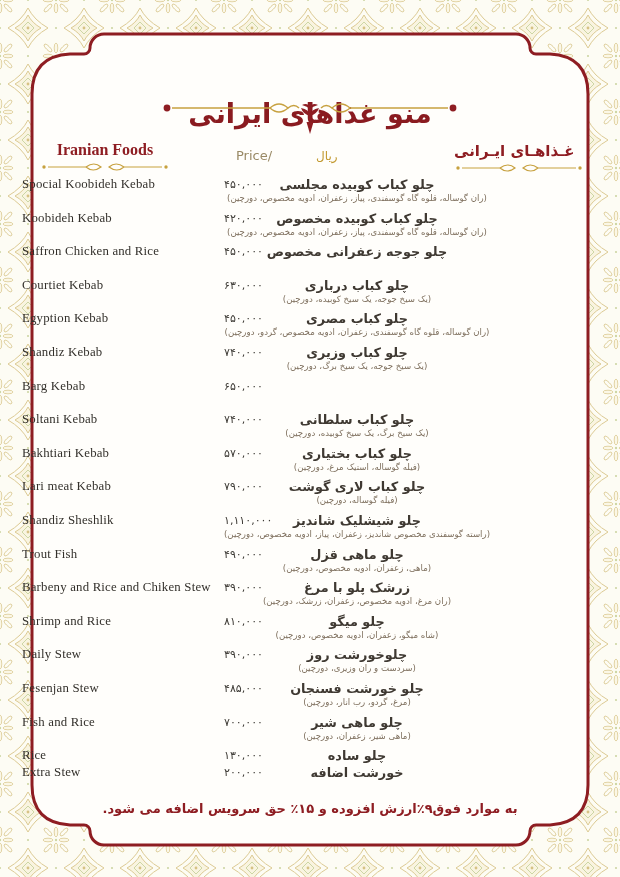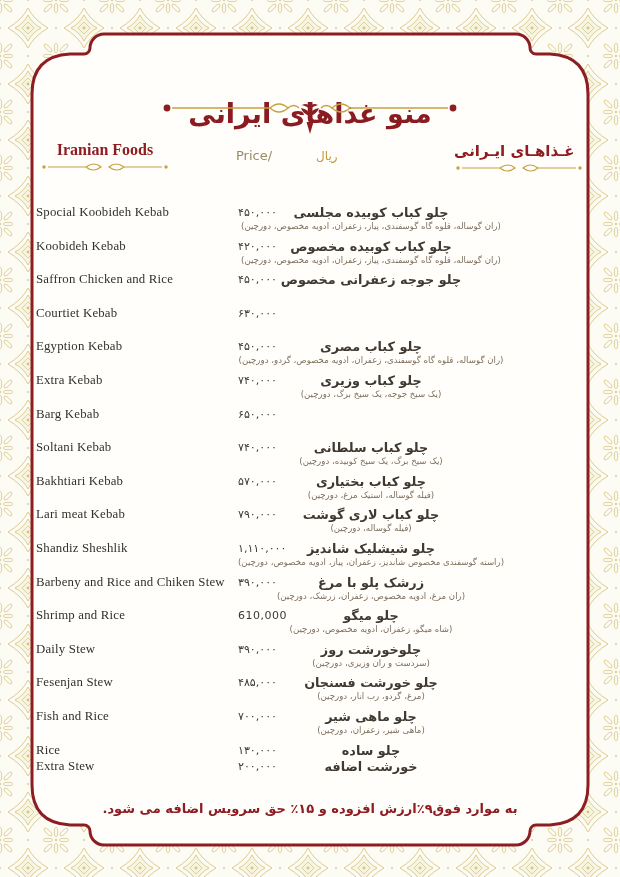--- a/index.html
+++ b/index.html
@@ -13,21 +13,21 @@
   .title-orn{position:absolute;top:100px;left:160px;}
 
   .hdr-left{position:absolute;top:140px;left:40px;text-align:center;}
   .hdr-left .t{font-family:"Liberation Serif",serif;font-weight:bold;font-size:16px;color:#8e1d22;}
   .hdr-right{position:absolute;top:141px;right:36px;}
   .hdr-right .t{font-size:15px;font-weight:bold;color:#8e1d22;direction:rtl;}
   .flourish{display:block;margin:2px auto 0 auto;}
   .hdr-price{position:absolute;top:148px;left:236px;font-size:13px;color:#9a8a66;}
   .hdr-price .fa{color:#c2992f;font-size:12px;margin-left:44px;}
 
-  .menu-list{position:absolute;top:177px;left:36px;width:545px;margin-top:28px;}
+  .menu-list{position:absolute;top:177px;left:22px;width:545px;}
   .row{position:relative;height:33.6px;}
   .row.nodesc{height:16.8px;}
   .row .en{position:absolute;left:0;top:0;font-family:"Liberation Serif",serif;
            font-size:12.8px;color:#33302b;white-space:nowrap;letter-spacing:.2px;}
   .row .price{position:absolute;left:202px;top:1px;font-size:11px;color:#3d3a35;
               letter-spacing:.5px;white-space:nowrap;}
   .row .fa-block{position:absolute;right:0;top:0;text-align:center;direction:rtl;width:420px;}
   .row .fa{display:block;font-size:12.8px;font-weight:bold;color:#3f3932;line-height:15px;}
   .row .desc{display:block;font-size:8.6px;color:#7d6e5c;line-height:11px;margin-top:1px;}
 
@@ -165,33 +165,37 @@
       <span class="en">Saffron Chicken and Rice</span>
       <span class="price">۴۵۰,۰۰۰</span>
       <span class="fa-block">
         <span class="fa">چلو جوجه زعفرانی مخصوص</span>
       </span>
     </div>
 
     <div class="row">
       <span class="en">Courtiet Kebab</span>
       <span class="price">۶۳۰,۰۰۰</span>
+      <span class="fa-block">
+        <span class="fa">چلو کباب درباری</span>
+        <span class="desc">(یک سیخ جوجه، یک سیخ کوبیده، دورچین)</span>
+      </span>
     </div>
 
     <div class="row">
       <span class="en">Egyption Kebab</span>
       <span class="price">۴۵۰,۰۰۰</span>
       <span class="fa-block">
         <span class="fa">چلو کباب مصری</span>
         <span class="desc">(ران گوساله، قلوه گاه گوسفندی، زعفران، ادویه مخصوص، گردو، دورچین)</span>
       </span>
     </div>
 
     <div class="row">
-      <span class="en">Extra Kebab</span>
+      <span class="en">Shandiz Kebab</span>
       <span class="price">۷۴۰,۰۰۰</span>
       <span class="fa-block">
         <span class="fa">چلو کباب وزیری</span>
         <span class="desc">(یک سیخ جوجه، یک سیخ برگ، دورچین)</span>
       </span>
     </div>
 
     <div class="row">
       <span class="en">Barg Kebab</span>
       <span class="price">۶۵۰,۰۰۰</span>
@@ -226,33 +230,41 @@
 
     <div class="row">
       <span class="en">Shandiz Sheshlik</span>
       <span class="price">۱,۱۱۰,۰۰۰</span>
       <span class="fa-block">
         <span class="fa">چلو شیشلیک شاندیز</span>
         <span class="desc">(راسته گوسفندی مخصوص شاندیز، زعفران، پیاز، ادویه مخصوص، دورچین)</span>
       </span>
     </div>
 
+    <div class="row">
+      <span class="en">Trout Fish</span>
+      <span class="price">۴۹۰,۰۰۰</span>
+      <span class="fa-block">
+        <span class="fa">چلو ماهی قزل</span>
+        <span class="desc">(ماهی، زعفران، ادویه مخصوص، دورچین)</span>
+      </span>
+    </div>
 
     <div class="row">
       <span class="en">Barbeny and Rice and Chiken Stew</span>
       <span class="price">۳۹۰,۰۰۰</span>
       <span class="fa-block">
         <span class="fa">زرشک پلو با مرغ</span>
         <span class="desc">(ران مرغ، ادویه مخصوص، زعفران، زرشک، دورچین)</span>
       </span>
     </div>
 
     <div class="row">
       <span class="en">Shrimp and Rice</span>
-      <span class="price">610,000</span>
+      <span class="price">۸۱۰,۰۰۰</span>
       <span class="fa-block">
         <span class="fa">چلو میگو</span>
         <span class="desc">(شاه میگو، زعفران، ادویه مخصوص، دورچین)</span>
       </span>
     </div>
 
     <div class="row">
       <span class="en">Daily Stew</span>
       <span class="price">۳۹۰,۰۰۰</span>
       <span class="fa-block">

